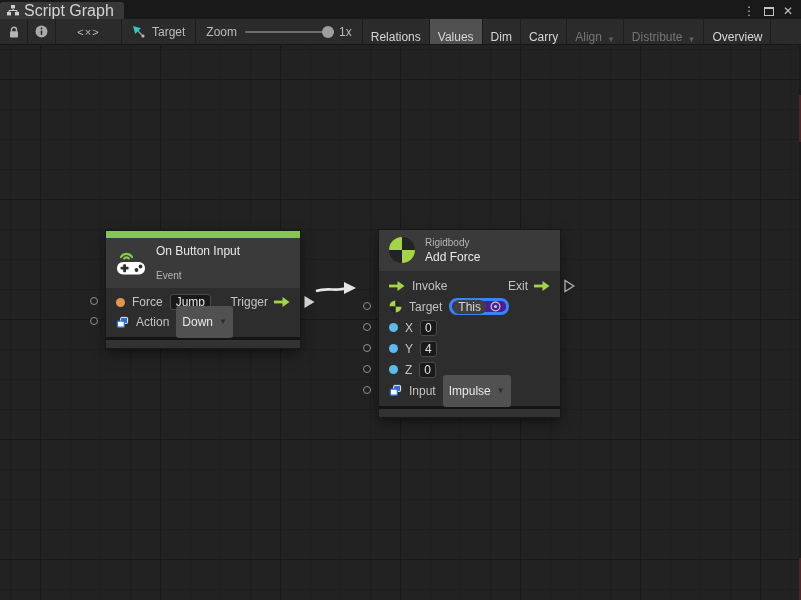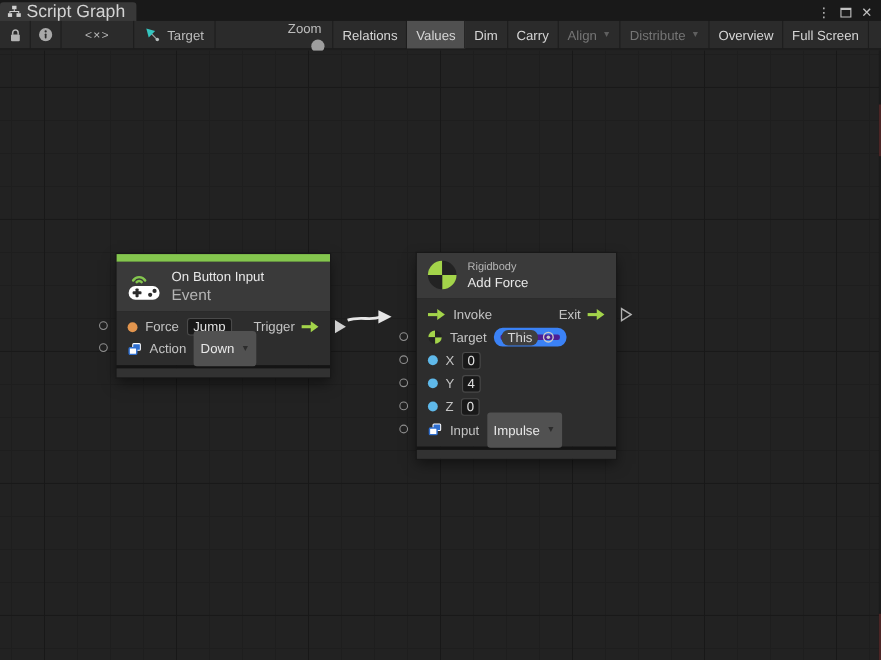--- a/index.html
+++ b/index.html
@@ -21,24 +21,24 @@
   .closex{ font-size:12px; line-height:1; }
   
   .toolbar{
     height:26px; background:#2b2b2b; border-bottom:1px solid #151515;
     display:flex; align-items:stretch; font-size:12px; color:#c9c9c9;
   }
   .tcell{ display:flex; align-items:center; justify-content:center; border-right:1px solid #1d1d1d; padding:0 8px; }
   .tcell.sq{ width:28px; padding:0; }
   .tcell.code{ width:66px; color:#b9b9b9; font-size:11px; letter-spacing:1px; }
   .graphref{ display:flex; align-items:center; gap:6px; padding:0 10px; border-right:1px solid #1d1d1d; color:#bcbcbc; }
-  .zoomarea{ display:flex; align-items:flex-end; gap:8px; padding:0 10px; border-right:1px solid #1d1d1d; color:#bcbcbc;flex-direction:column; }
+  .zoomarea{ display:flex; align-items:center; gap:8px; padding:0 10px; border-right:1px solid #1d1d1d; color:#bcbcbc; }
   .ztrack{ position:relative; width:86px; height:2px; background:#6e6e6e; border-radius:1px; }
   .zhandle{ position:absolute; right:-3px; top:-5px; width:12px; height:12px; border-radius:50%; background:#9e9e9e; }
-  .tbtn{ display:flex; align-items:center; padding:0 8px; border-right:1px solid #1d1d1d; color:#d6d6d6; white-space:nowrap; background:transparent; border-top:none;border-bottom:none;border-left:none; font:inherit; cursor:default; }
+  .tbtn{ display:flex; align-items:flex-end; padding:0 8px; border-right:1px solid #1d1d1d; color:#d6d6d6; white-space:nowrap; background:transparent; border-top:none;border-bottom:none;border-left:none; font:inherit; cursor:default; }
   .tbtn.selected{ background:#505050; }
   .tbtn.disabled{ color:#757575; }
   .tbtn .caret{ margin-left:5px; font-size:8px; color:#8b8b8b; }
   .tbtn.disabled .caret{ color:#5f5f5f; }
   
   .canvas{
     position:absolute; left:0; right:0; top:46px; bottom:0; background:#222;
     background-image:
       linear-gradient(#181818 1px, transparent 1px),
       linear-gradient(90deg,#181818 1px, transparent 1px),
@@ -49,21 +49,21 @@
   }
   .edge-line{ position:absolute; right:0; top:0; bottom:0; width:2px; background:#1b1b1b; }
   .edge-mark{ position:absolute; right:0; width:2px; background:#4c2525; }
   .edge-mark.top{ top:49px; height:47px; }
   .edge-mark.bot{ top:512px; height:44px; }
   
   .node{ position:absolute; box-shadow:0 0 0 1px #181818, 0 5px 12px rgba(0,0,0,.5); }
   .accentbar{ height:7px; background:#84c64e; }
   .nheader{ background:#3a3a3a; display:flex; align-items:center; gap:9px; padding:6px 10px 7px 9px; }
   .ntitle{ font-size:12px; color:#e8e8e8; }
-  .nsub{ font-size:14px; color:#b5b5b5; margin-top:2px; }
+  .nsub{ font-size:10px; color:#b5b5b5; margin-top:12px; }
   .nsuper{ font-size:10px; color:#b5b5b5; margin-bottom:2px; }
   .nbody{ background:#2d2d2d; padding:4px 0 5px; }
   .nrow{ height:20px; display:flex; align-items:center; gap:7px; padding:0 10px; position:relative; font-size:12px; color:#c3c3c3; }
   .nrow.tall{ height:21px; }
   .node-gap{ height:3px; background:#141414; }
   .node-footer{ height:8px; background:#323232; }
   .port-circle{ position:absolute; left:-16px; top:50%; margin-top:-5px; width:8px; height:8px; border:1px solid #8f8f8f; border-radius:50%; }
   .out-tri{ position:absolute; right:-15px; top:50%; margin-top:-7px; }
   .dot{ width:9px; height:9px; border-radius:50%; flex:0 0 auto; }
   .dot.orange{ background:#e2954e; }
@@ -73,21 +73,21 @@
     font-size:12px; padding:0 5px; height:16px; line-height:15px; min-width:16px; text-align:left;
   }
   .field.num{ text-align:center; padding:0 4px; }
   .dropdown{
     background:#515151; border-radius:3px; color:#e8e8e8; font-size:12px;
     height:32px; line-height:16px; padding:16px 6px; display:flex; align-items:center; gap:6px;
   }
   .dropdown .dcaret{ font-size:8px; color:#2c2c2c; }
   .rgroup{ margin-left:auto; display:flex; align-items:center; gap:6px;text-align:center; }
   .chip{
-    display:flex; align-items:center; gap:4px; border:6px solid #3b82f6; border-radius:8px;
+    display:flex; align-items:center; gap:4px; border:3px solid #3b82f6; border-radius:8px;
     background:#4c1d95; padding:1px 5px 1px 1px; height:17px;
   }
   .chip-label{ background:#3f3f3f; border-radius:6px; padding:0 5px; font-size:12px; color:#d8d8d8; line-height:14px; }
   svg{ display:block; }
 </style>
 </head>
 <body>
 
 <div class="window">
 
@@ -163,23 +163,20 @@
     <button class="tbtn disabled">
         <span>Align</span>
         <span class="caret">▼</span>
       </button>
     <button class="tbtn disabled">
         <span>Distribute</span>
         <span class="caret">▼</span>
       </button>
     <button class="tbtn">
         <span>Overview</span>
-      </button>
-    <button class="tbtn">
-        <span>Full Screen</span>
       </button>
   </div>
 
   <div class="canvas">
 
     <svg style="position:absolute;left:0;top:0;width:801px;height:554px;pointer-events:none;" viewBox="0 0 801 554">
       <path d="M316,245 C328,241 337,246 346,242" stroke="#e6e6e6" stroke-width="2.6" fill="none"></path>
       <polygon points="344,236 344,248 356,242" fill="#e6e6e6"></polygon>
     </svg>
 

